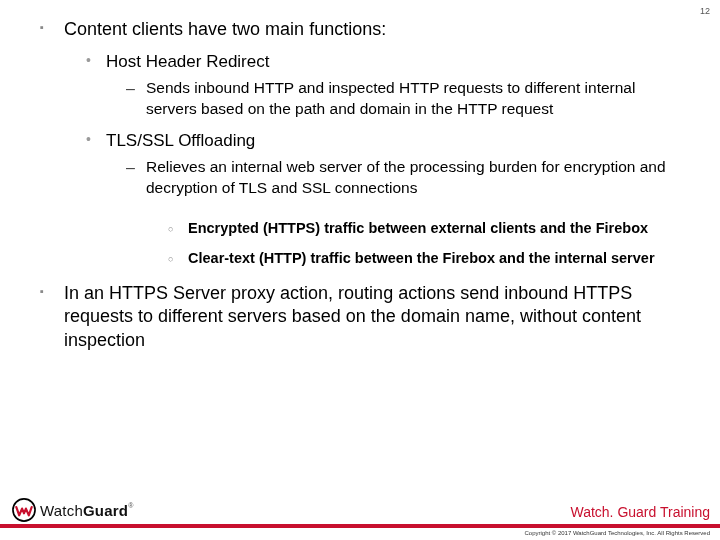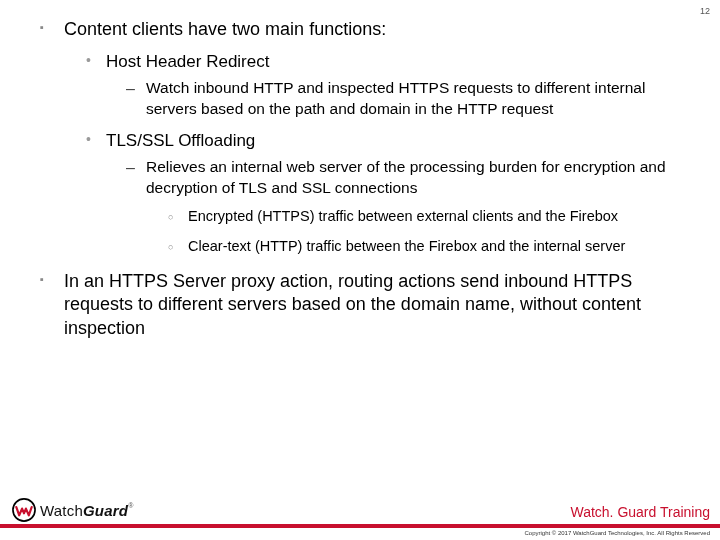--- a/index.html
+++ b/index.html
@@ -80,21 +80,21 @@
   }
   .lvl3 > li::before {
     content: "\2013"; 
     position: absolute;
     left: 2px;
     top: 0;
     color: #444;
     font-size: 16px;
   }
 
-  .lvl4 { margin-left: 20px; margin-top: 8px; }
+  .lvl4 { margin-left: 20px; margin-top: 20px; font-weight: bold; }
   .lvl4 > li {
     position: relative;
     padding-left: 22px;
     font-size: 14.5px;
     line-height: 1.35;
     margin-bottom: 10px;
   }
   .lvl4 > li::before {
     content: "\25CB"; 
     position: absolute;
@@ -137,21 +137,21 @@
     align-items: center;
     gap: 4px;
   }
   .logo svg { display: block; }
   .logo-text {
     font-size: 15px;
     letter-spacing: 0.2px;
     color: #111;
   }
   .logo-text .w { font-weight: 400; }
-  .logo-text .g { font-weight: 700; font-style: italic; }
+  .logo-text .g { font-weight: 700; }
   .logo-r {
     font-size: 7px;
     vertical-align: top;
     color: #555;
   }
 </style>
 </head>
 <body>
 
 <div class="slide">
@@ -160,21 +160,21 @@
 
 
   <ul class="lvl1">
     <li>
       <span>Content clients have two main functions:</span>
       <ul class="lvl2">
         <li>
           <span>Host Header Redirect</span>
           <ul class="lvl3">
             <li>
-              <span>Watch inbound HTTP and inspected HTTPS requests to different internal servers based on the path and domain in the HTTP request</span>
+              <span>Sends inbound HTTP and inspected HTTP requests to different internal servers based on the path and domain in the HTTP request</span>
             </li>
           </ul>
         </li>
         <li>
           <span>TLS/SSL Offloading</span>
           <ul class="lvl3">
             <li>
               <span>Relieves an internal web server of the processing burden for encryption and decryption of TLS and SSL connections</span>
               <ul class="lvl4">
                 <li>

